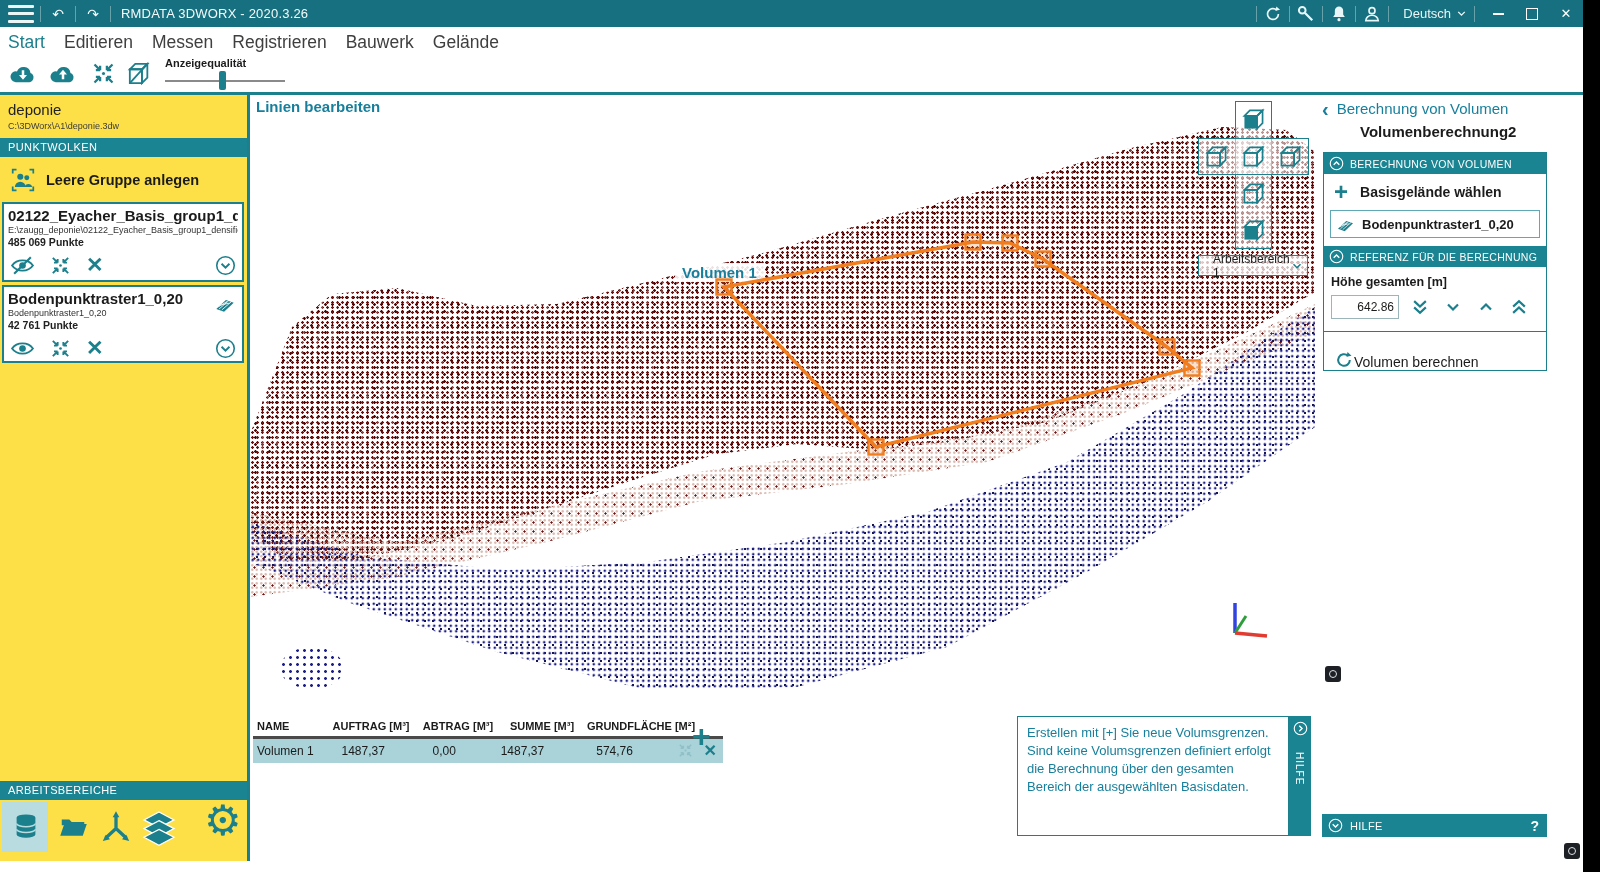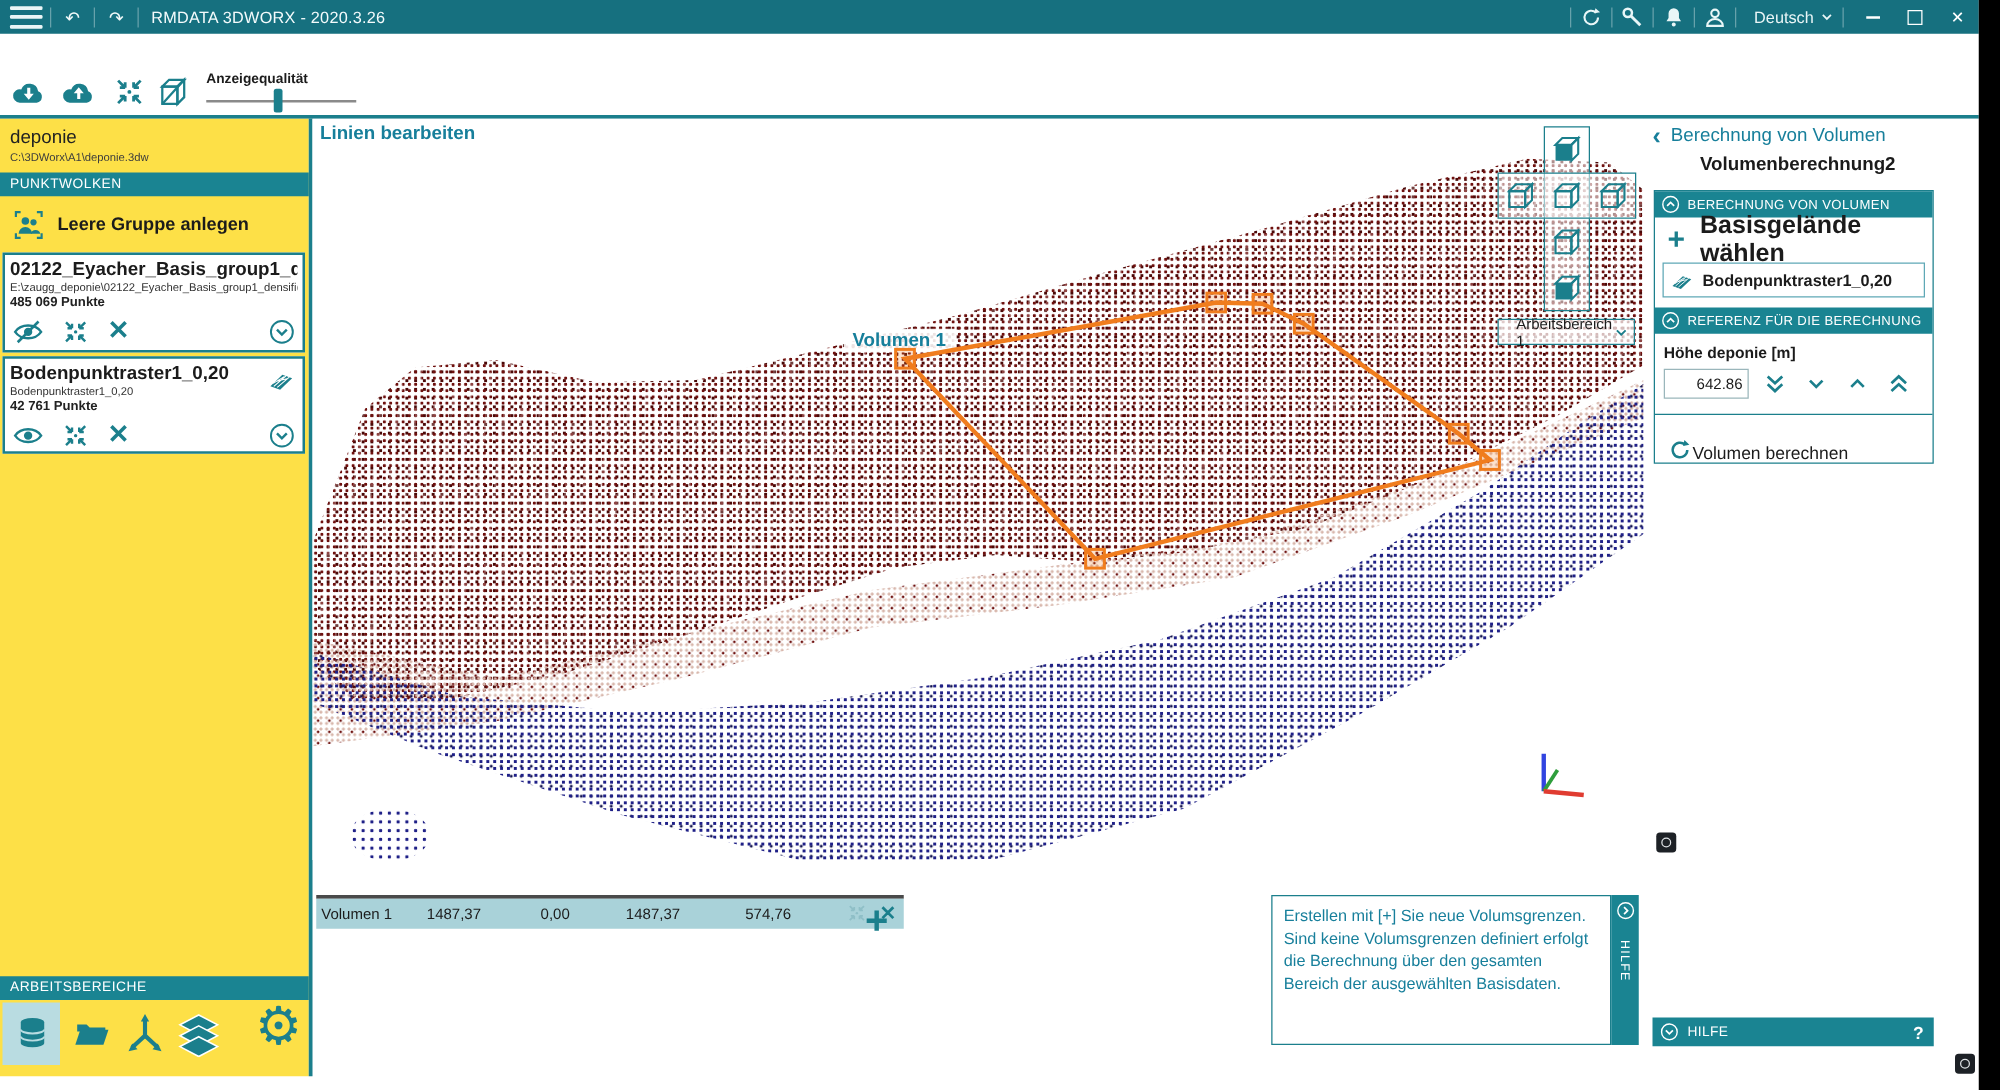--- a/index.html
+++ b/index.html
@@ -109,21 +109,21 @@
   #rp-back{position:absolute;left:7px;top:5px;display:flex;align-items:center;gap:8px;color:var(--link);}
   #rp-back .t{font-size:15px;}
   #rp-back .b{font-size:20px;font-weight:bold;line-height:14px;}
   #rp-sub{position:absolute;left:45px;top:28px;font-size:15px;font-weight:bold;color:#1b1b1b;}
   #rp-box{position:absolute;left:8px;top:57px;width:224px;border:1.5px solid var(--accent);box-sizing:border-box;}
   .rp-head{height:21px;background:var(--headerbar);color:#fff;display:flex;align-items:center;gap:6px;padding-left:5px;}
   .rp-head .htxt{font-size:10.5px;letter-spacing:.3px;}
   .rp-row{display:flex;align-items:center;}
   #rp-addbase{height:36px;padding-left:10px;gap:12px;}
   #rp-addbase .plus{font-size:24px;font-weight:bold;color:var(--accent);line-height:22px;}
-  #rp-addbase .lbl{font-size:20px;font-weight:600;color:#1b1b1b;}
+  #rp-addbase .lbl{font-size:14px;font-weight:600;color:#1b1b1b;}
   #rp-selbase{margin:0 6px 8px 6px;height:26px;border:1.5px solid #5fa8b6;display:flex;align-items:center;gap:7px;padding-left:5px;}
   #rp-selbase .lbl{font-size:13px;font-weight:bold;color:#1b1b1b;}
   #rp-height-lbl{font-size:12.5px;font-weight:bold;color:#1b1b1b;margin:8px 0 0 7px;}
   #rp-spinrow{display:flex;align-items:center;gap:9px;margin:6px 7px 12px 7px;}
   #rp-height-input{width:68px;height:24px;border:1.5px solid #9ab6bb;font-size:12px;text-align:right;padding-right:4px;
     font-family:"Liberation Sans",sans-serif;box-sizing:border-box;color:#1b1b1b;}
   .spin{color:var(--accent);}
   #rp-compute{border-top:1.5px solid var(--accent);height:38px;padding-left:10px;align-items:flex-end;}
   #rp-compute .lbl{font-size:14px;color:#1b1b1b;}
   #rp-compute .ic{color:var(--accent);}
@@ -320,20 +320,28 @@
       <div class="win-btn">
           <span class="win-min"></span>
         </div>
       <div class="win-btn">
           <span class="win-max"></span>
         </div>
       <div class="win-btn">✕</div>
     </div>
   </div>
 
+  <div id="menubar" class="abs">
+    <span class="menu-item active">Start</span>
+    <span class="menu-item">Editieren</span>
+    <span class="menu-item">Messen</span>
+    <span class="menu-item">Registrieren</span>
+    <span class="menu-item">Bauwerk</span>
+    <span class="menu-item">Gelände</span>
+  </div>
 
   <div id="toolbar" class="abs">
     <svg class="ic tool-ic" style="left:8px;top:2px" width="30" height="30" viewBox="0 0 24 24">
         <use href="#sy-cloud-down"></use>
       </svg>
     <svg class="ic tool-ic" style="left:48px;top:2px" width="30" height="30" viewBox="0 0 24 24">
         <use href="#sy-cloud-up"></use>
       </svg>
     <svg class="ic tool-ic" style="left:90px;top:3px" width="27" height="27" viewBox="0 0 24 24">
         <use href="#sy-fit"></use>
@@ -470,20 +478,27 @@
 
     <svg id="axis" width="85" height="58">
       <line x1="45" y1="43" x2="45" y2="13" stroke="var(--axis-z)" stroke-width="3.5"></line>
       <line x1="45" y1="43" x2="56" y2="26" stroke="var(--axis-y)" stroke-width="3"></line>
       <line x1="45" y1="43" x2="77" y2="46" stroke="var(--axis-x)" stroke-width="3.5"></line>
     </svg>
   </div>
 
 
   <div id="restable" class="abs">
+    <div class="trow">
+      <span class="th c0">NAME</span>
+      <span class="th c1">AUFTRAG [M³]</span>
+      <span class="th c2">ABTRAG [M³]</span>
+      <span class="th c3">SUMME [M³]</span>
+      <span class="th c4">GRUNDFLÄCHE [M²]</span>
+    </div>
     <div id="thead-line"></div>
     <div class="trow" id="trow-data">
       <span class="td c0">Volumen 1</span>
       <span class="td c1">1487,37</span>
       <span class="td c2">0,00</span>
       <span class="td c3">1487,37</span>
       <span class="td c4">574,76</span>
       <span class="cic">
         <svg class="ic" width="17" height="17" viewBox="0 0 24 24" style="color:#8fbfc7">
             <use href="#sy-fit"></use>
@@ -526,21 +541,21 @@
             <use href="#sy-raster"></use>
           </svg>
         <span class="lbl">Bodenpunktraster1_0,20</span>
       </div>
       <div class="rp-head">
         <svg class="ic" width="15" height="15" viewBox="0 0 24 24" style="color:#fff">
             <use href="#sy-circ-chev-up"></use>
           </svg>
         <span class="htxt">REFERENZ FÜR DIE BERECHNUNG</span>
       </div>
-      <div id="rp-height-lbl">Höhe deponie [m]</div>
+      <div id="rp-height-lbl">Höhe gesamten [m]</div>
       <div id="rp-spinrow">
         <input id="rp-height-input" value="642.86" style="">
         <svg class="ic spin" width="24" height="20" viewBox="0 0 24 24">
             <use href="#sy-chev2-down"></use>
           </svg>
         <svg class="ic spin" width="24" height="20" viewBox="0 0 24 24">
             <use href="#sy-chev-down"></use>
           </svg>
         <svg class="ic spin" width="24" height="20" viewBox="0 0 24 24">
             <use href="#sy-chev-up"></use>

